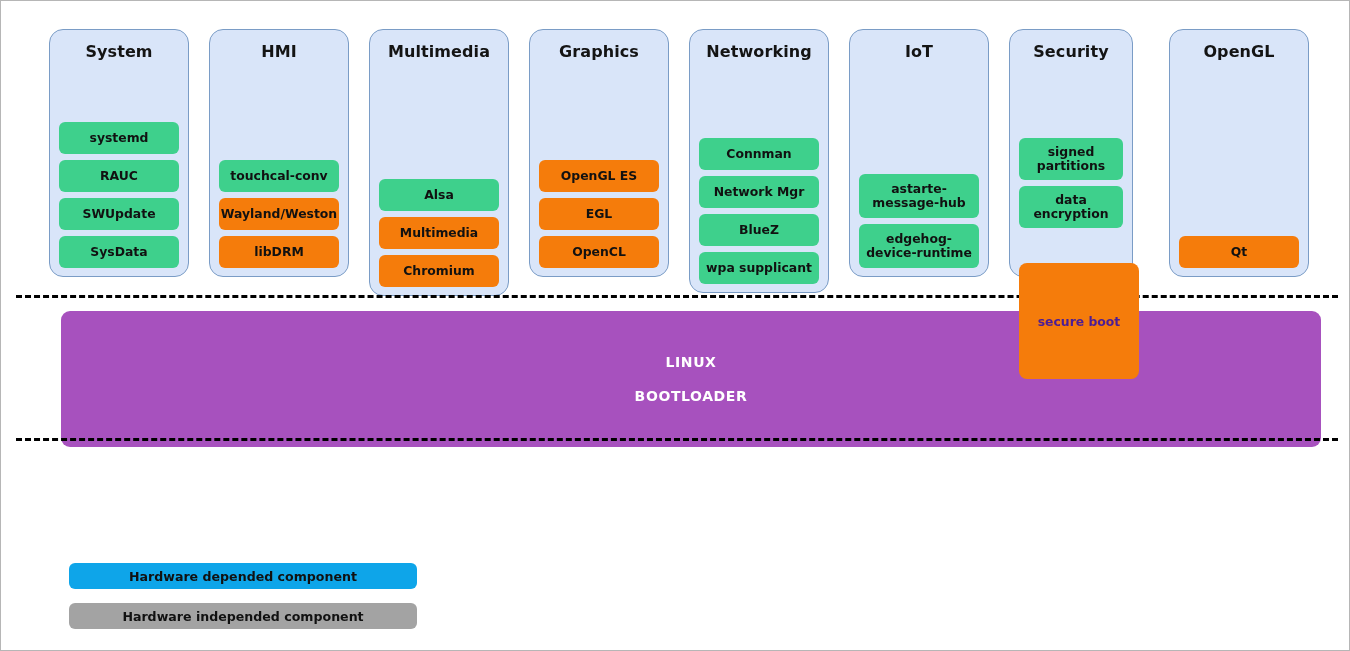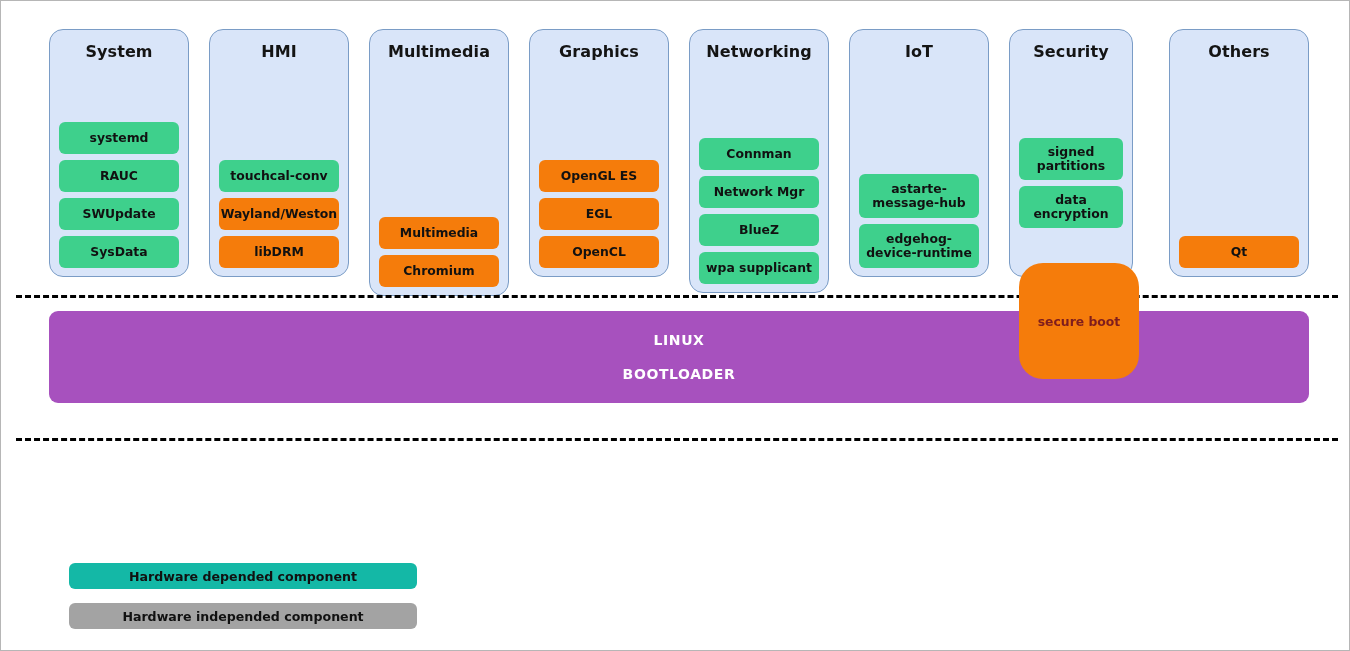--- a/index.html
+++ b/index.html
@@ -62,27 +62,27 @@
     align-items: center;
     justify-content: center;
   }
   .chip.hw-dep   { background: #f57c0b; }
   .chip.hw-indep { background: #3ed08c; }
 
   
   .secure-boot {
     position: absolute;
     background: #f57c0b;
-    border-radius: 24px;
+    border-radius: 8px;
     display: flex;
     align-items: center;
     justify-content: center;
     font-size: 12.4px;
     font-weight: bold;
-    color: #7f1d1d;
+    color: #4c1d95;
     text-align: center;
     box-sizing: border-box;
     z-index: 6;
   }
 
   
   .dashed-line {
     position: absolute;
     height: 0;
     border-top: 3px dashed #000000;
@@ -113,21 +113,21 @@
     position: absolute;
     border-radius: 6px;
     display: flex;
     align-items: center;
     justify-content: center;
     font-size: 12.6px;
     font-weight: bold;
     color: #111111;
     box-sizing: border-box;
   }
-  .legend-item.hw-dep   { background: #14b8a6; justify-content: center; }
+  .legend-item.hw-dep   { background: #0ea5e9; justify-content: center; }
   .legend-item.hw-indep { background: #a3a3a3; }
 </style>
 </head>
 <body>
 
 <div id="canvas">
 
   <div class="panel" style="left:48px;  top:28px; width:140px; height:248px;">
     <div class="panel-title">System</div>
     <div class="panel-items">
@@ -143,20 +143,21 @@
     <div class="panel-items">
       <div class="chip hw-indep">touchcal-conv</div>
       <div class="chip hw-dep">Wayland/Weston</div>
       <div class="chip hw-dep">libDRM</div>
     </div>
   </div>
 
   <div class="panel" style="left:368px; top:28px; width:140px; height:267px;">
     <div class="panel-title">Multimedia</div>
     <div class="panel-items">
+      <div class="chip hw-indep">Alsa</div>
       <div class="chip hw-dep">Multimedia</div>
       <div class="chip hw-dep">Chromium</div>
     </div>
   </div>
 
   <div class="panel" style="left:528px; top:28px; width:140px; height:248px;">
     <div class="panel-title">Graphics</div>
     <div class="panel-items">
       <div class="chip hw-dep">OpenGL ES</div>
       <div class="chip hw-dep">EGL</div>
@@ -184,34 +185,34 @@
 
   <div class="panel" style="left:1008px; top:28px; width:124px; height:248px;">
     <div class="panel-title">Security</div>
     <div class="panel-items" style="bottom:48px;">
       <div class="chip hw-indep">signed partitions</div>
       <div class="chip hw-indep">data encryption</div>
     </div>
   </div>
 
   <div class="panel" style="left:1168px; top:28px; width:140px; height:248px;">
-    <div class="panel-title">Others</div>
+    <div class="panel-title">OpenGL</div>
     <div class="panel-items">
       <div class="chip hw-dep">Qt</div>
     </div>
   </div>
 
   <div class="secure-boot" style="left:1018px; top:262px; width:120px; height:116px;">
     <span>secure boot</span>
   </div>
 
   <div class="dashed-line" style="left:15px; top:294px; width:1322px;"></div>
   <div class="dashed-line" style="left:15px; top:437px; width:1322px;"></div>
 
-  <div class="band linux" style="left:48px; top:310px; width:1260px; height:92px;">
+  <div class="band linux" style="left:60px; top:310px; width:1260px; height:136px;">
     <span>LINUX</span>
     <span>BOOTLOADER</span>
   </div>
 
 
   <div class="legend-item hw-dep" style="left:68px; top:562px; width:348px; height:26px;">
     <span>Hardware depended component</span>
   </div>
   <div class="legend-item hw-indep" style="left:68px; top:602px; width:348px; height:26px;">
     <span>Hardware independed component</span>

